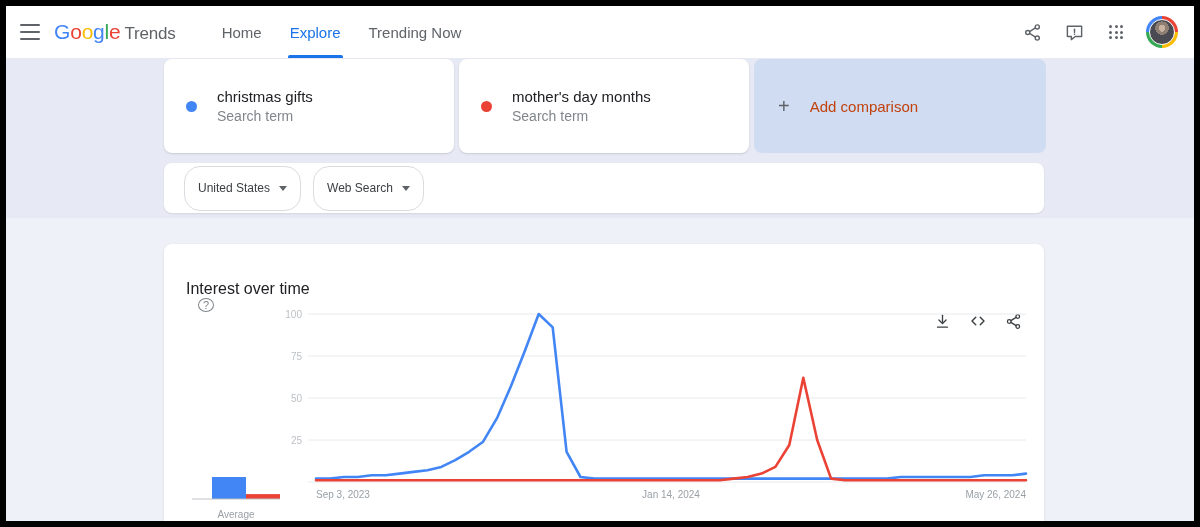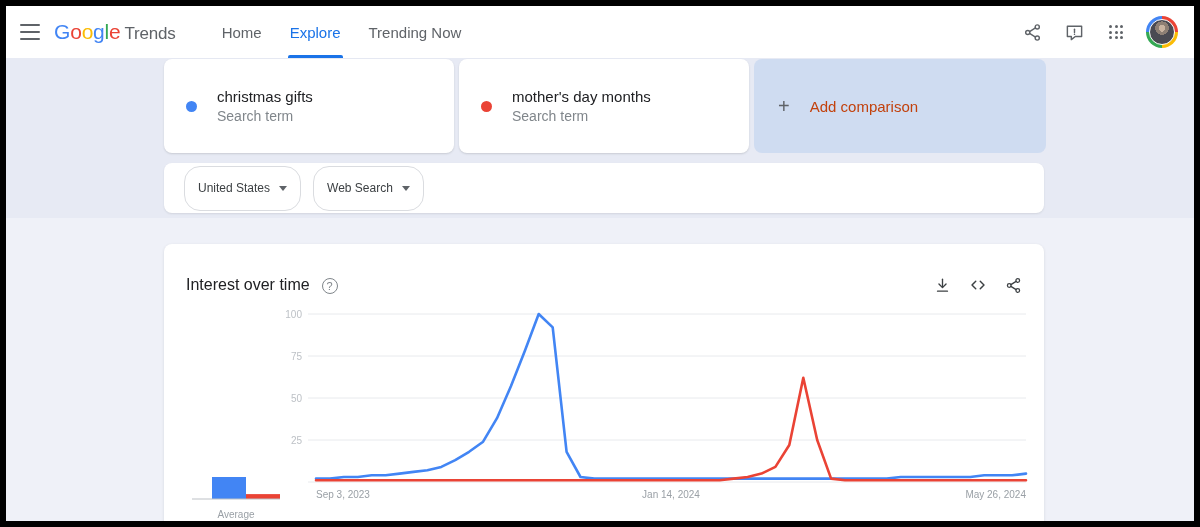--- a/index.html
+++ b/index.html
@@ -100,21 +100,21 @@
   }
   .caret { width: 0; height: 0; border-left: 4px solid transparent; border-right: 4px solid transparent; border-top: 5px solid #5f6368; }
 
   
   #chart-card {
     position: absolute; left: 158px; top: 238px;
     width: 880px; height: 290px; background: #fff;
     border-radius: 8px 8px 0 0; box-shadow: 0 1px 3px rgba(60,64,67,.14);
     overflow: hidden;
   }
-  #chart-head { position: absolute; left: 22px; top: 24px; right: 22px; height: 26px; display: flex; align-items: flex-end; }
+  #chart-head { position: absolute; left: 22px; top: 36px; right: 22px; height: 26px; display: flex; align-items: flex-start; flex-direction: column; }
   #chart-title { font-size: 16px; color: #202124; }
   #help-icon {
     margin-left: 12px; width: 16px; height: 16px; border-radius: 50%;
     border: 1.3px solid #80868b; color: #80868b; font-size: 11px;
     display: flex; align-items: center; justify-content: center; cursor: pointer;
   }
   #chart-actions { margin-left: auto; display: flex; align-items: center; gap: 18px; }
   #chart-actions .cicon { cursor: pointer; display: flex; align-items: center; justify-content: center; }
 
   #plot { position: absolute; left: 0; top: 60px; width: 880px; height: 230px; }

